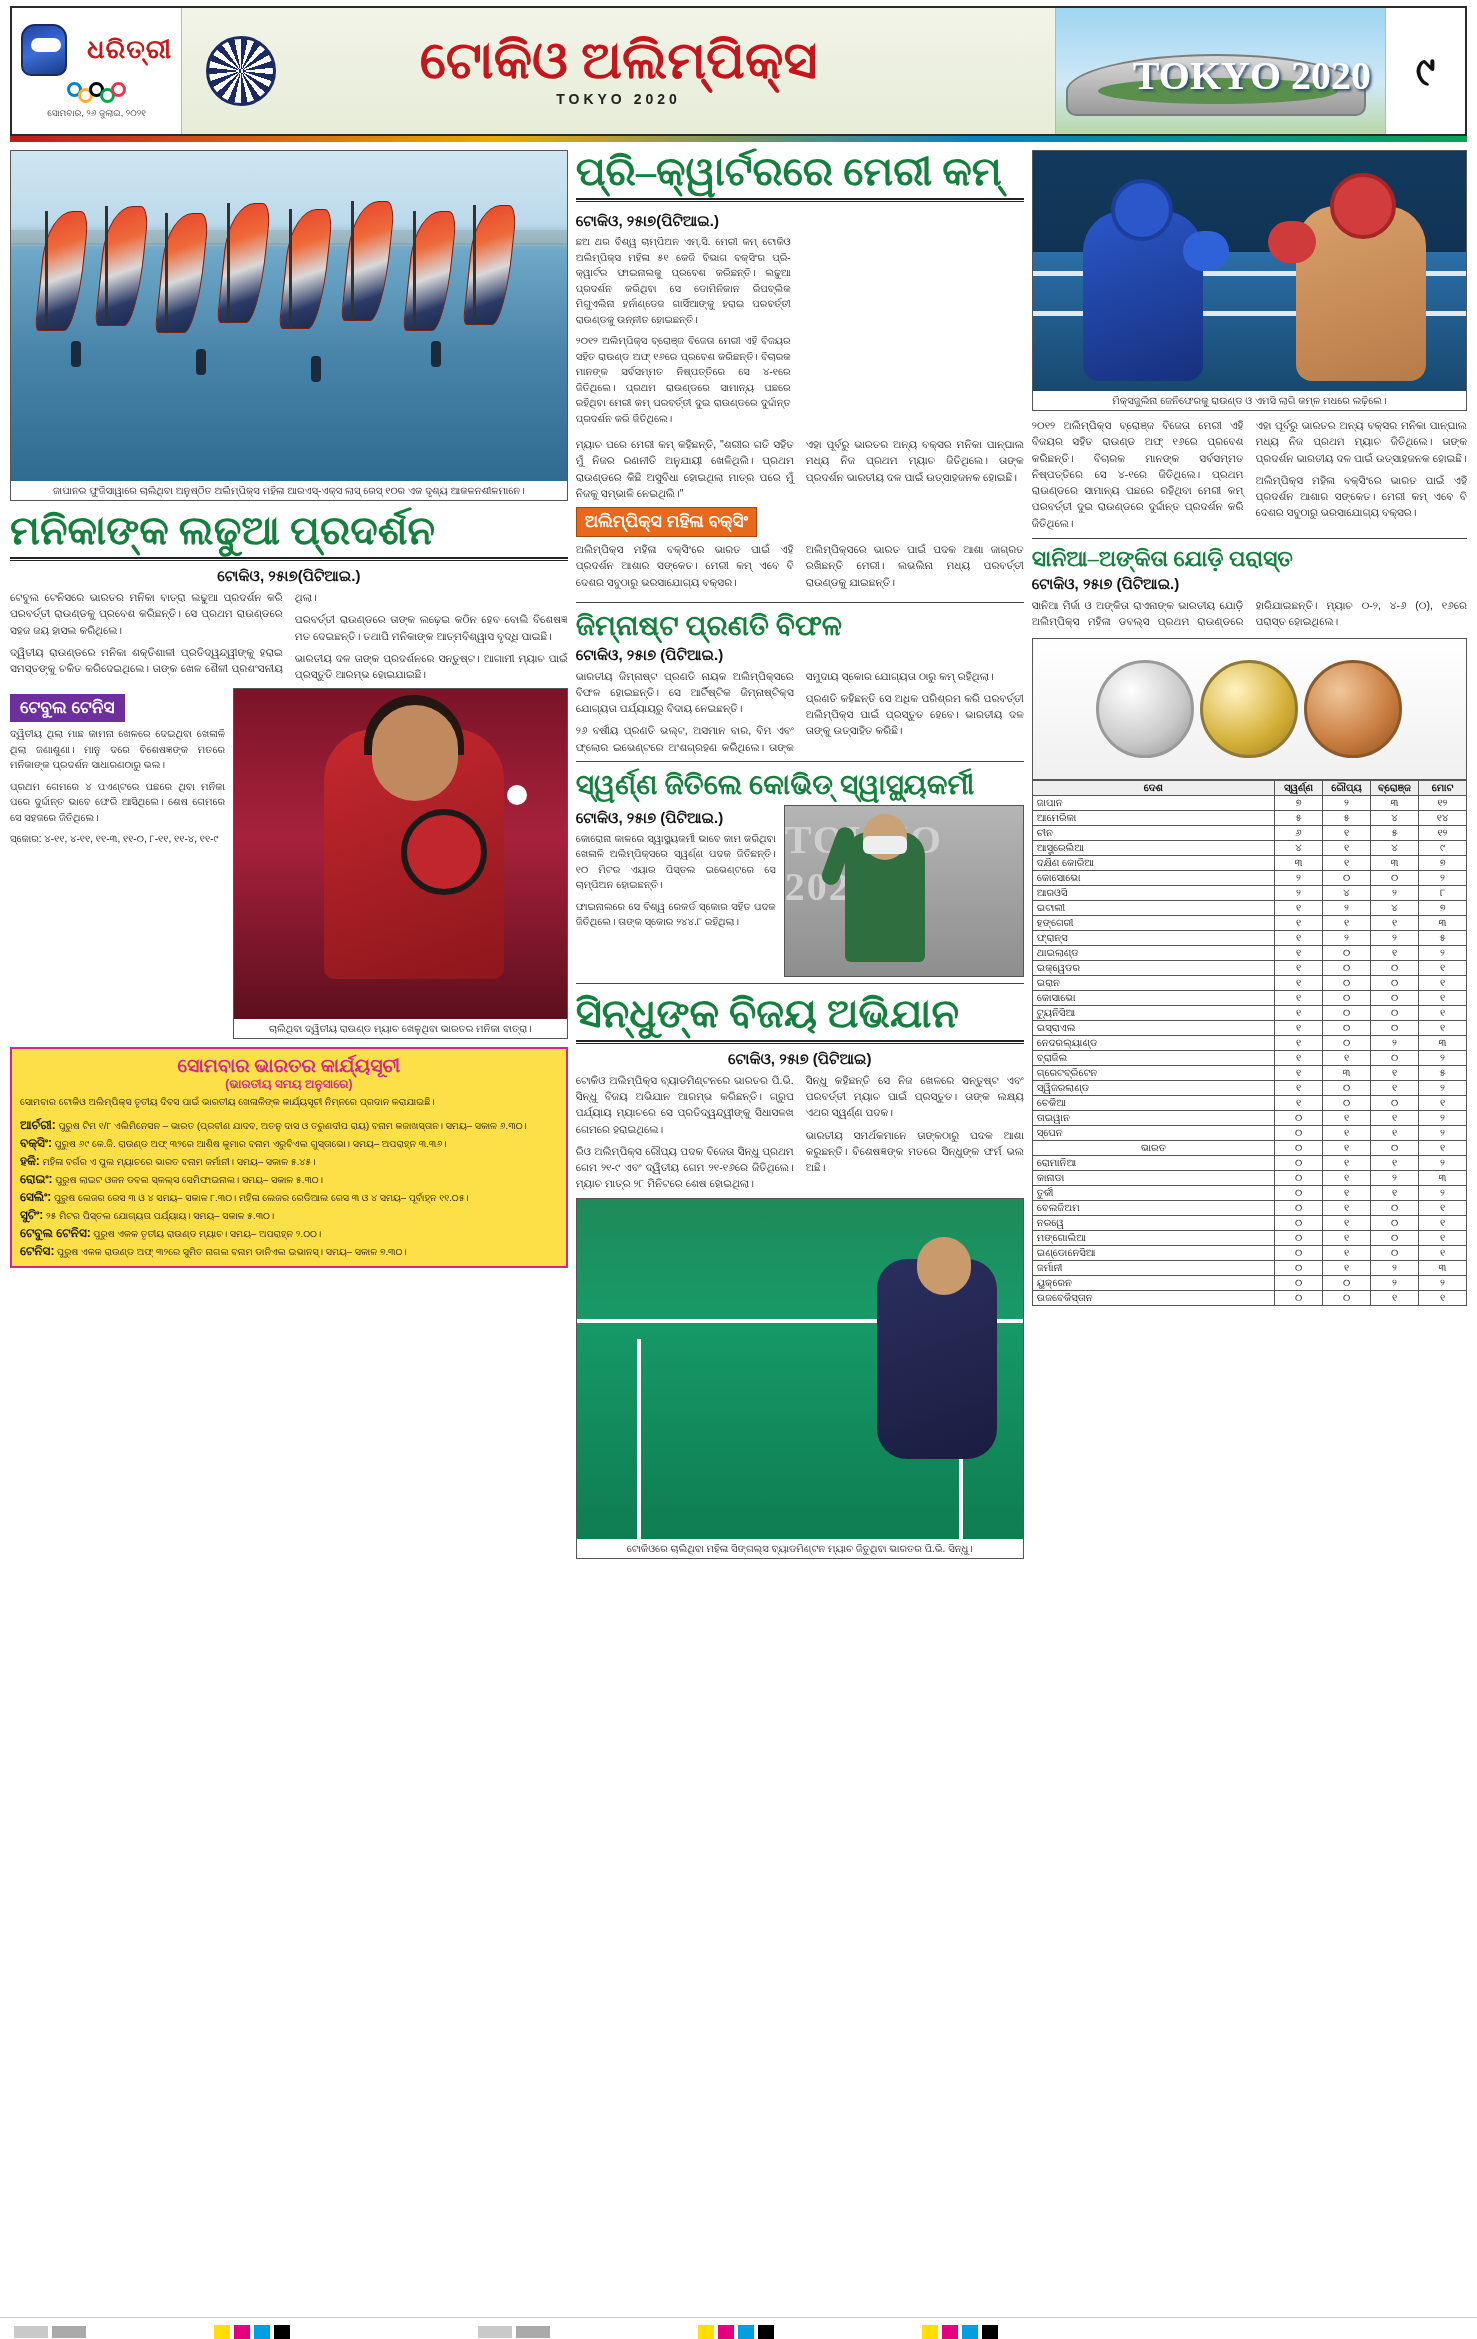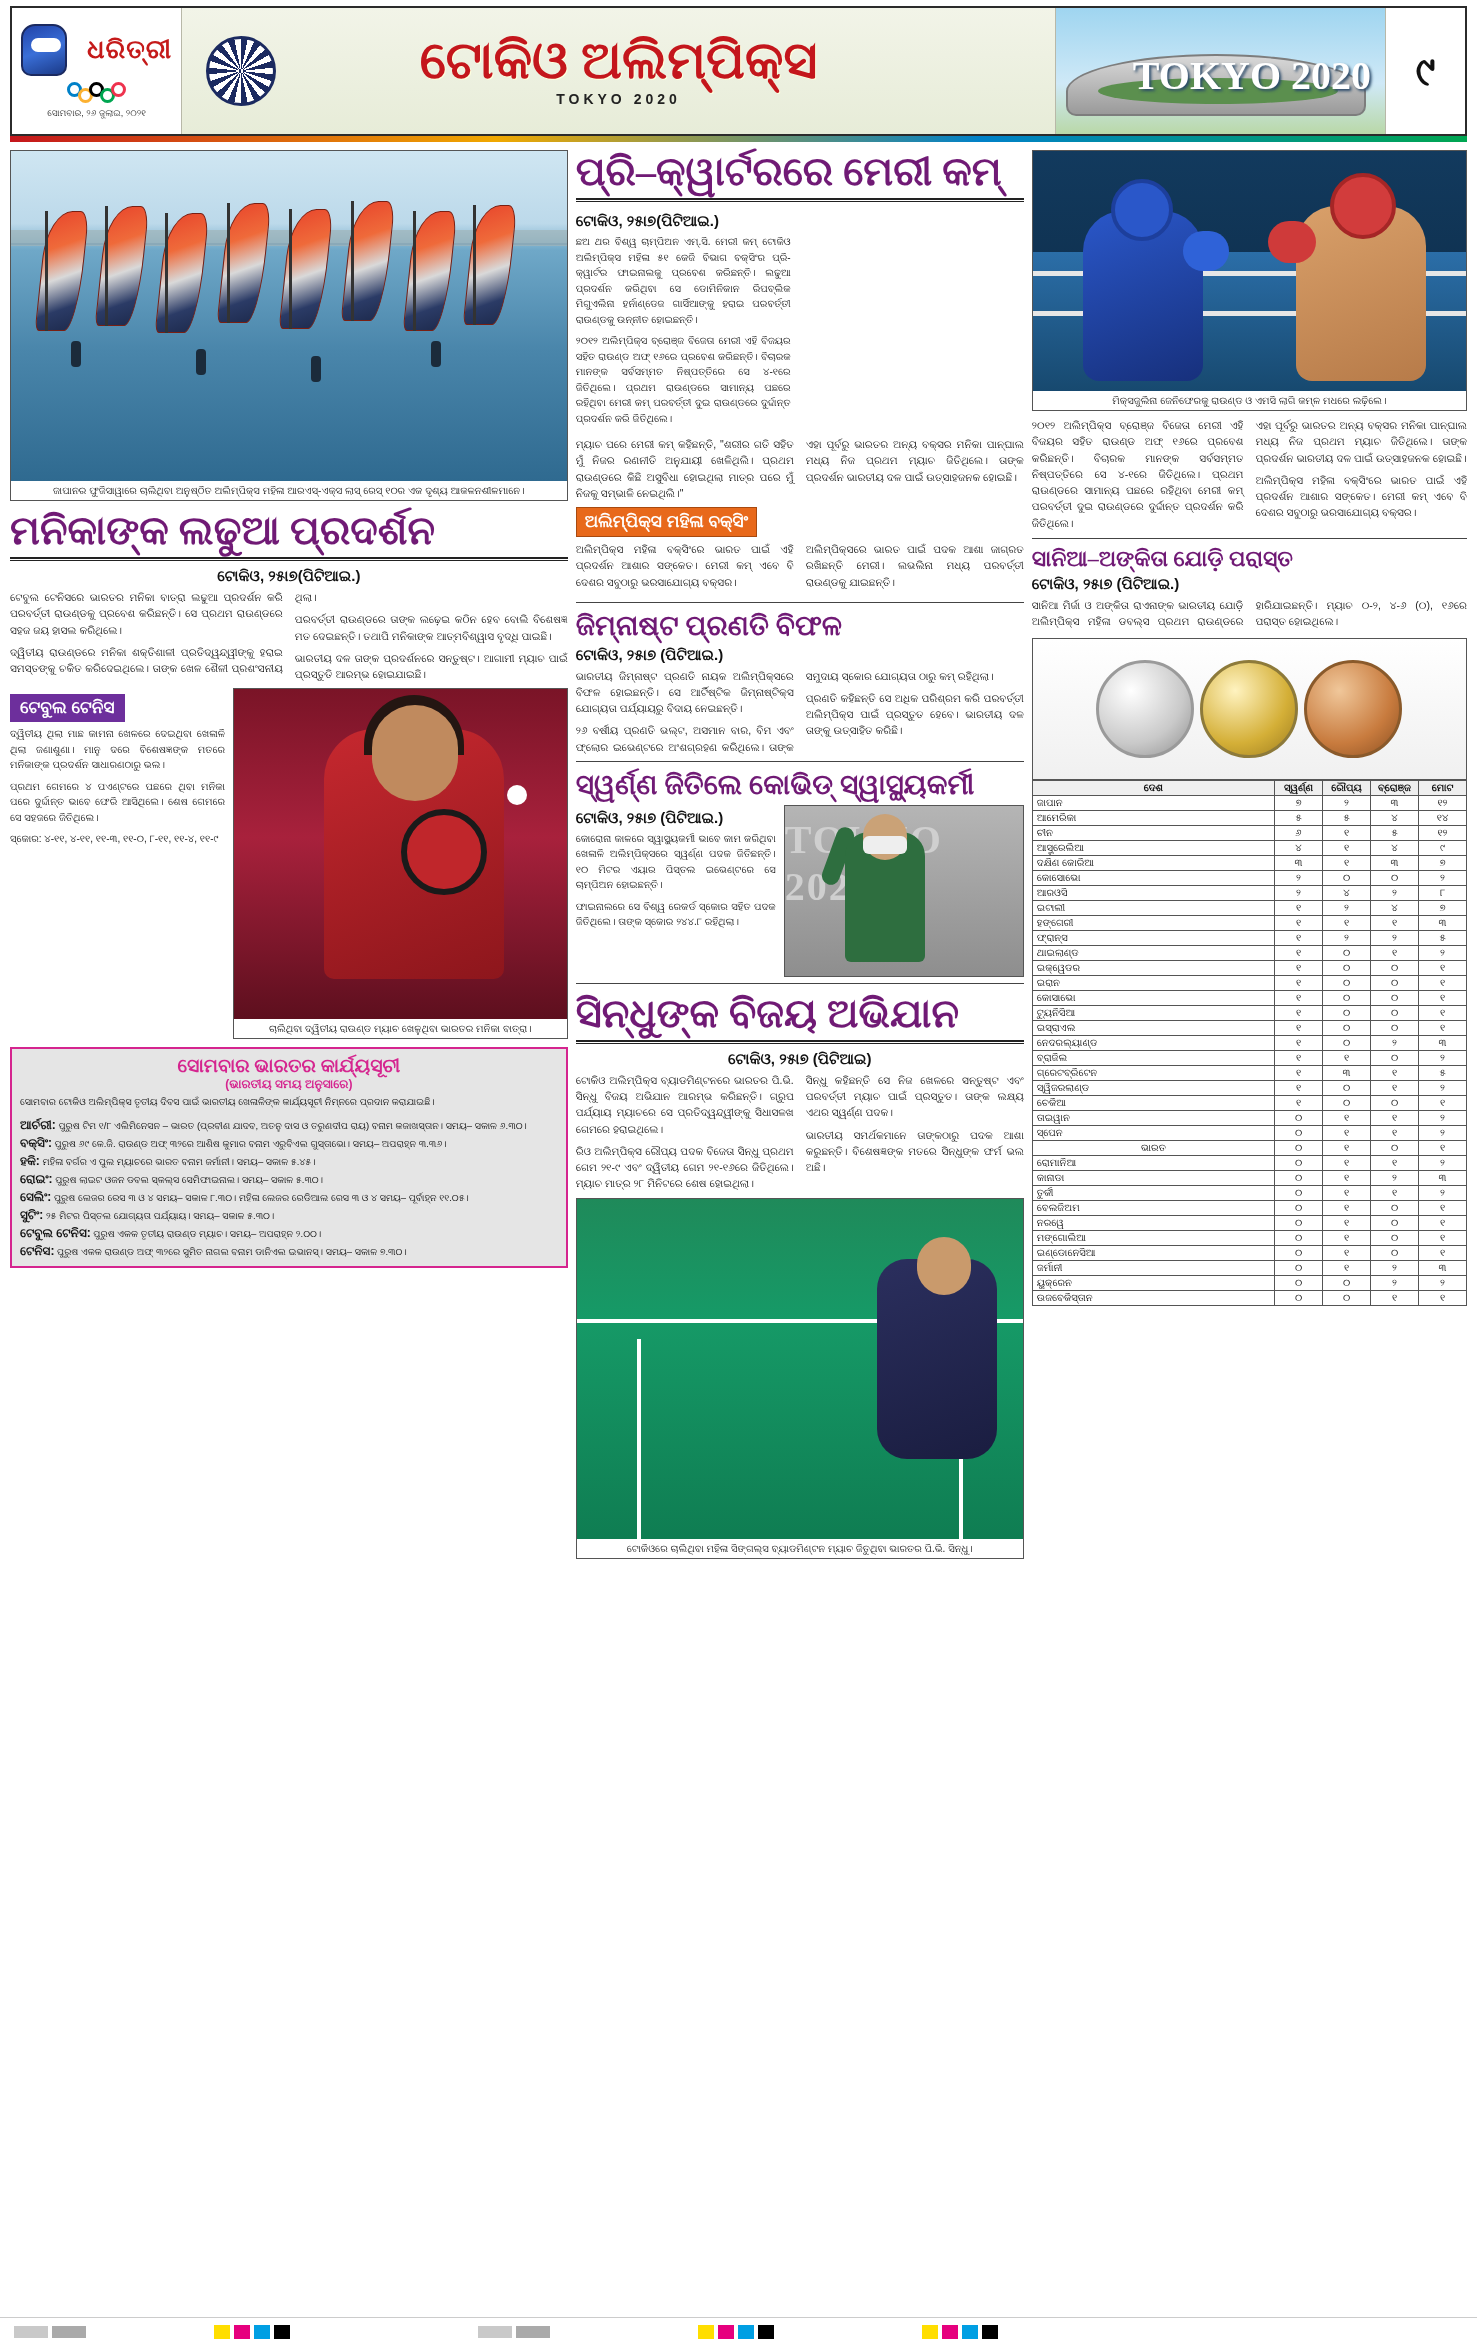--- a/index.html
+++ b/index.html
@@ -168,21 +168,21 @@
   
   .medal-photo{ height:140px; background:linear-gradient(180deg,#ffffff,#f0f0f0); position:relative; display:flex; align-items:center; justify-content:center; gap:6px;}
   .medal{ width:98px; height:98px; border-radius:50%; position:relative; border:3px solid #8d7a3a;}
   .m-gold{ background:radial-gradient(circle at 35% 30%, #fff3c0, #d4af37 60%, #9c7b1f 100%); }
   .m-silver{ background:radial-gradient(circle at 35% 30%, #ffffff, #c9c9c9 60%, #8e8e8e 100%); border-color:#9a9a9a;}
   .m-bronze{ background:radial-gradient(circle at 35% 30%, #f0c79a, #c87b3e 60%, #8a4f21 100%); border-color:#8a5a2b;}
 
   
   h1.head {
     font-family:"Liberation Serif", serif;
-    font-weight:bold; color:#701a75;
+    font-weight:bold; color:#15803d;
     margin:8px 0 4px 0;
     line-height:1.1;
   }
   .h-xl { font-size:40px; }
   .h-md { font-size:28px; }
   .h-sm { font-size:22px; }
   .rule-dbl { border-top:2px solid #222; border-bottom:1px solid #222; height:4px; margin:4px 0 6px 0;}
   .hr-thin { border-top:1px solid #444; margin:6px 0; }
 
   .dateline { font-size:15px; font-weight:bold; text-align:center; margin:4px 0; }
@@ -198,21 +198,21 @@
     border:1px solid #a84a10;
   }
   .tag-violet {
     background:#6d2f9c; color:#fff; font-weight:bold; font-size:17px;
     padding:4px 10px; display:inline-block; margin:6px 0 4px 0;
   }
 
   
   .sched {
     border:2px solid #d5258f; margin-top:8px; padding:6px 8px;
-    background:#e5e5e5;
+    background:#fde047;
   }
   .sched-title{
     color:#d5258f; font-weight:bold; font-size:19px; text-align:center;
     font-family:"Liberation Serif",serif;
   }
   .sched-sub{ color:#d5258f; font-weight:bold; font-size:12px; text-align:center; margin-bottom:4px;}
   .sched-body{ font-size:9.5px; line-height:1.5; text-align:justify;}
   .sched-h{ font-weight:bold; color:#111; font-size:12px; margin-top:4px;}
 
   

